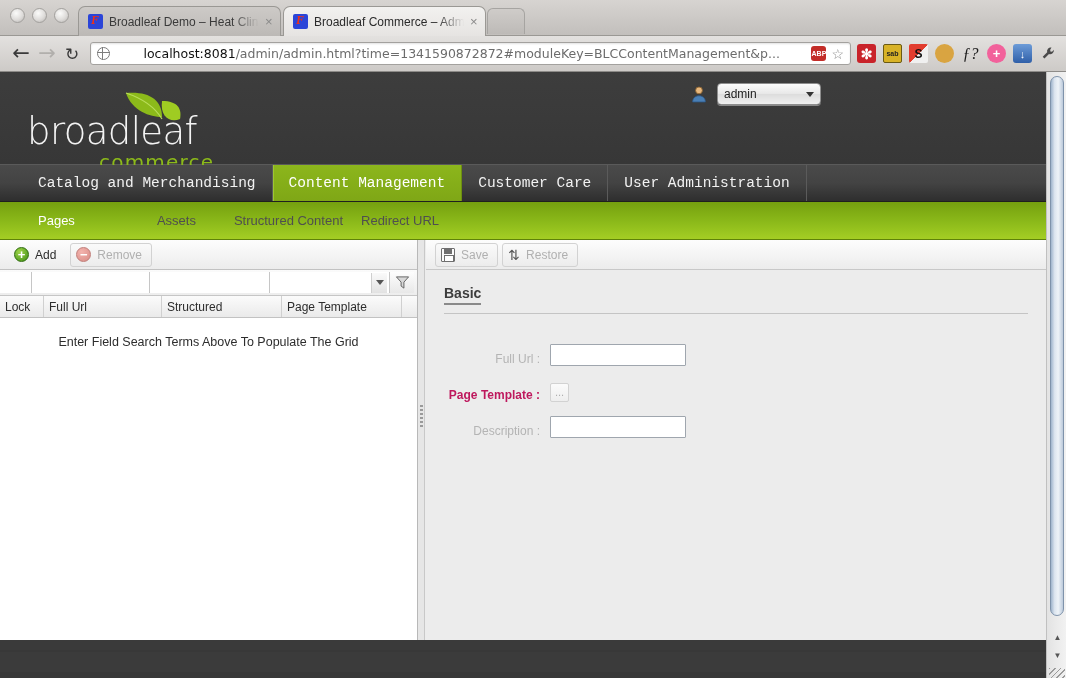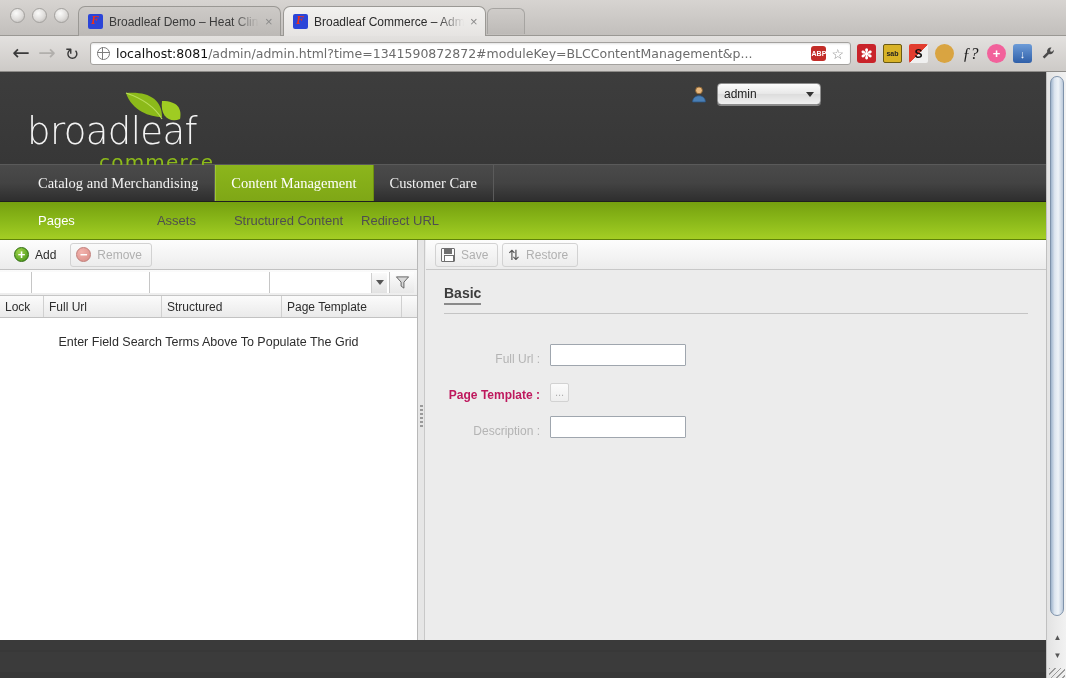--- a/index.html
+++ b/index.html
@@ -95,20 +95,21 @@
     content: ""; position: absolute; left: 4.2px; top: -1.4px;
     width: 0; height: 13px; border-left: 1.3px solid #7d7d7d;
   }
   .globe-icon::after {
     content: ""; position: absolute; left: -1.4px; top: 4.2px;
     width: 13px; height: 0; border-top: 1.3px solid #7d7d7d;
   }
   .url-text {
     font-size: 12.5px; color: #6c6c6c; white-space: nowrap; flex: 1;
     font-family: "DejaVu Sans", sans-serif;
+    text-align: center;
   }
   .url-text b { color: #111; font-weight: normal; }
   .abp-icon {
     width: 15px; height: 15px; border-radius: 3px; background: #c32d28;
     color: #fff; font-size: 7px; font-weight: bold; flex: none;
     display: flex; align-items: center; justify-content: center; margin-left: 4px;
   }
   .star-icon { font-size: 14px; color: #8a8a8a; flex: none; margin-left: 5px; }
   .ext-tray { display: flex; align-items: center; gap: 7px; padding-right: 8px; }
   .ext {
@@ -175,21 +176,21 @@
     position: relative; height: 37px; width: 1046px;
     background: linear-gradient(to bottom, #4a4a4a 0%, #434343 50%, #2e2e2e 100%);
     display: flex; align-items: stretch;
     padding-left: 22px;
     border-bottom: 1px solid #1f1f1f;
   }
   .mainnav-item {
     display: flex; align-items: center; padding: 0 16px;
     font-size: 14.5px; color: #f2f2f2; white-space: nowrap;
     border-right: 1px solid #5b5b5b;
-    font-family: Liberation Serif, serif;
+    font-family: Liberation Mono, monospace;
     text-align: right;
   }
   .mainnav-item.active {
     background: linear-gradient(to bottom, #8cb61c 0%, #7fa716 100%);
     color: #fff; border-right: 1px solid #6e900f;
     box-shadow: inset 1px 0 0 #9ec732;
   }
 
   .subnav {
     position: relative; height: 38px; width: 1046px;
@@ -462,20 +463,21 @@
           <span>admin</span>
           <i class="user-caret"></i>
         </div>
       </div>
     </div>
 
     <div class="mainnav">
       <div class="mainnav-item">Catalog and Merchandising</div>
       <div class="mainnav-item active">Content Management</div>
       <div class="mainnav-item">Customer Care</div>
+      <div class="mainnav-item">User Administration</div>
     </div>
 
     <div class="subnav">
       <div class="subnav-item active" style="padding-right:82px;">Pages</div>
       <div class="subnav-item" style="padding-right:38px;">Assets</div>
       <div class="subnav-item sc">Structured Content</div>
       <div class="subnav-item">Redirect URL</div>
     </div>
 
     <div class="workspace">

